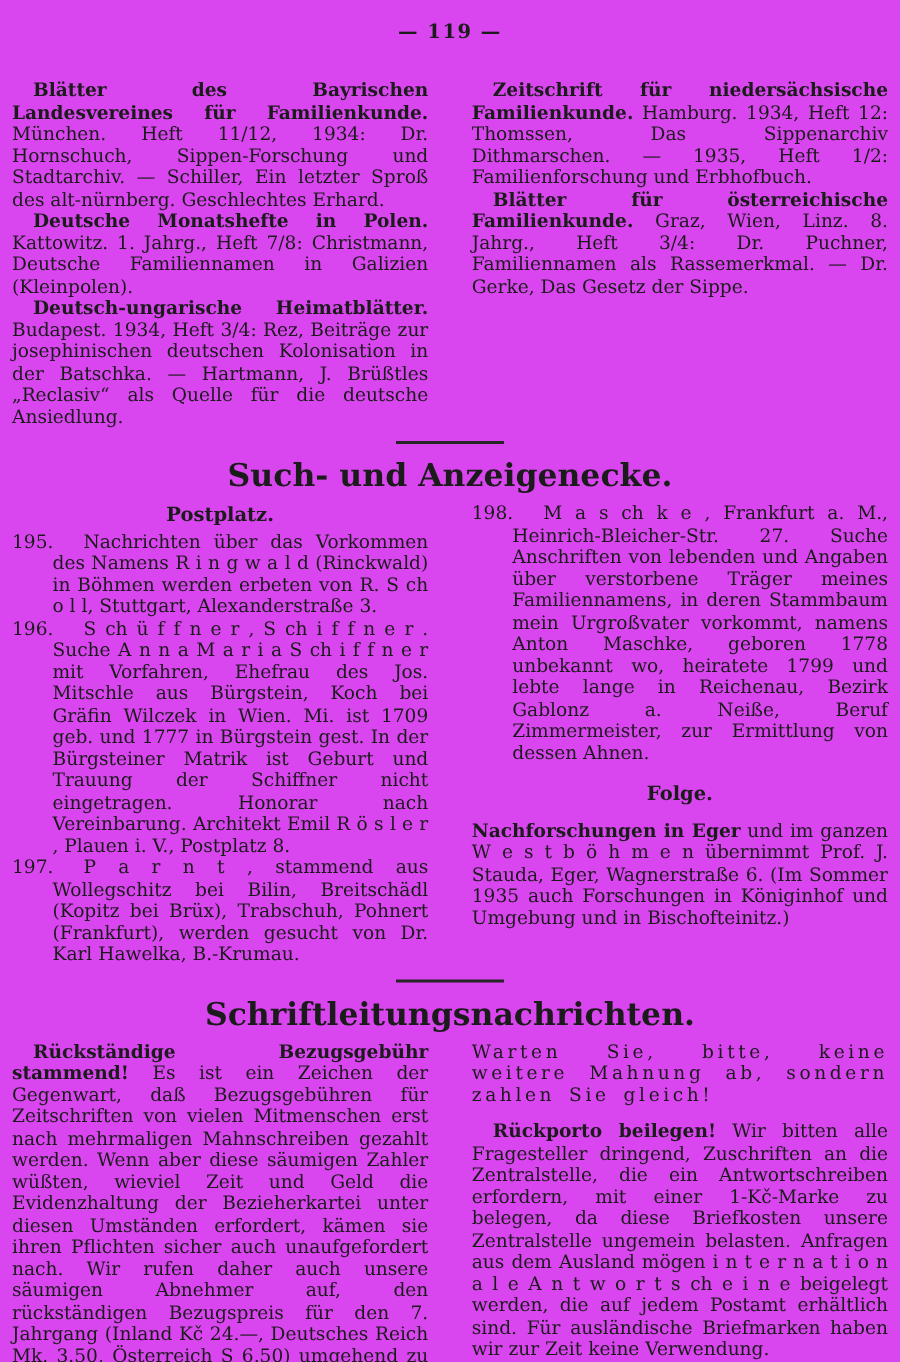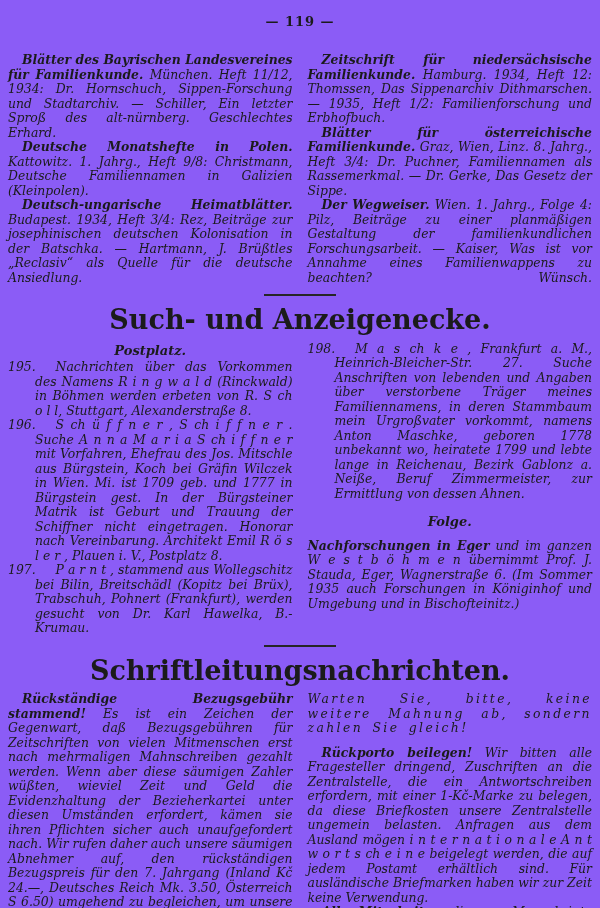--- a/index.html
+++ b/index.html
@@ -1,32 +1,32 @@
 <!DOCTYPE html>
 <html lang="de"><head>
 <meta charset="utf-8">
 <style>
   html,body{margin:0;padding:0;background:#e8e6e0;}
   .page{
     width:600px;height:908px;box-sizing:border-box;
-    margin:0 auto;background:#8b5cf6;color:#1b1b1b;
+    margin:0 auto;background:#d946ef;color:#1b1b1b;
     padding:12px 8px 0 8px;overflow:hidden;
     font-family:"DejaVu Serif","Liberation Serif",serif;
     font-size:12.4px;line-height:1.17;
   }
   .pagenum{text-align:center;font-weight:bold;font-size:13px;margin:2px 0 24px 0;letter-spacing:1px;}
-  .cols{display:flex;gap:15px;font-style:italic;}
+  .cols{display:flex;gap:29px;}
   .col{flex:1 1 0;min-width:0;text-align:justify;}
   .para{margin:0;text-indent:14px;}
   .para.no-indent{text-indent:0;}
   .lead{font-weight:bold;}
   .sig-para{position:relative;}
   .signature{position:absolute;right:0;bottom:0;text-indent:0;}
   .section-title{
-    text-align:center;font-weight:bold;font-size:27px;
+    text-align:center;font-weight:bold;font-size:21px;
     margin:9px 0 7px 0;line-height:1.1;text-indent:0;
   }
   .subhead{text-align:center;font-weight:bold;font-size:13px;margin:1px 0 2px 0;}
   .item{margin:0;padding-left:27px;text-indent:-27px;}
   .item .num{padding-right:20px;}
   .divider{width:72px;height:2px;background:#262626;margin:9px auto 3px auto;}
   .spaced{letter-spacing:2.4px;word-spacing:3px;}
 </style>
 </head>
 <body>
@@ -36,53 +36,48 @@
   <div class="pagenum">— 119 —</div>
 
   <div class="cols">
     <div class="col">
       <p class="para">
         <span class="lead">Blätter des Bayrischen Landesvereines für Familienkunde.</span>
         <span>München. Heft 11/12, 1934: Dr. Hornschuch, Sippen-Forschung und Stadtarchiv. — Schiller, Ein letzter Sproß des alt-nürnberg. Geschlechtes Erhard.</span>
       </p>
       <p class="para">
         <span class="lead">Deutsche Monatshefte in Polen.</span>
-        <span>Kattowitz. 1. Jahrg., Heft 9/8: Christmann, Deutsche Familiennamen in Galizien (Kleinpolen).</span>
+        <span>Kattowitz. 1. Jahrg., Heft 7/8: Christmann, Deutsche Familiennamen in Galizien (Kleinpolen).</span>
       </p>
       <p class="para">
         <span class="lead">Deutsch-ungarische Heimatblätter.</span>
         <span>Budapest. 1934, Heft 3/4: Rez, Beiträge zur josephinischen deutschen Kolonisation in der Batschka. — Hartmann, J. Brüßtles „Reclasiv“ als Quelle für die deutsche Ansiedlung.</span>
       </p>
     </div>
     <div class="col">
       <p class="para">
         <span class="lead">Zeitschrift für niedersächsische Familienkunde.</span>
         <span>Hamburg. 1934, Heft 12: Thomssen, Das Sippenarchiv Dithmarschen. — 1935, Heft 1/2: Familienforschung und Erbhofbuch.</span>
       </p>
       <p class="para">
         <span class="lead">Blätter für österreichische Familienkunde.</span>
         <span>Graz, Wien, Linz. 8. Jahrg., Heft 3/4: Dr. Puchner, Familiennamen als Rassemerkmal. — Dr. Gerke, Das Gesetz der Sippe.</span>
       </p>
-      <p class="para sig-para">
-        <span class="lead">Der Wegweiser.</span>
-        <span>Wien. 1. Jahrg., Folge 4: Pilz, Beiträge zu einer planmäßigen Gestaltung der familienkundlichen Forschungsarbeit. — Kaiser, Was ist vor Annahme eines Familienwappens zu beachten?</span>
-        <span class="signature">Wünsch.</span>
-      </p>
     </div>
   </div>
 
   <div class="divider"></div>
 
   <h2 class="section-title">Such- und Anzeigenecke.</h2>
 
   <div class="cols">
     <div class="col">
       <div class="subhead">Postplatz.</div>
       <div class="item">
-        <span class="num">195.</span><span>Nachrichten über das Vorkommen des Namens R i n g w a l d (Rinckwald) in Böhmen werden erbeten von R. S ch o l l, Stuttgart, Alexanderstraße 8.</span>
+        <span class="num">195.</span><span>Nachrichten über das Vorkommen des Namens R i n g w a l d (Rinckwald) in Böhmen werden erbeten von R. S ch o l l, Stuttgart, Alexanderstraße 3.</span>
       </div>
       <div class="item">
         <span class="num">196.</span><span>S ch ü f f n e r ,  S ch i f f n e r .  Suche A n n a  M a r i a  S ch i f f n e r  mit Vorfahren, Ehefrau des Jos. Mitschle aus Bürgstein, Koch bei Gräfin Wilczek in Wien. Mi. ist 1709 geb. und 1777 in Bürgstein gest. In der Bürgsteiner Matrik ist Geburt und Trauung der Schiffner nicht eingetragen. Honorar nach Vereinbarung. Architekt Emil R ö s l e r , Plauen i. V., Postplatz 8.</span>
       </div>
       <div class="item">
         <span class="num">197.</span><span>P a r n t ,  stammend aus Wollegschitz bei Bilin, Breitschädl (Kopitz bei Brüx), Trabschuh, Pohnert (Frankfurt), werden gesucht von Dr. Karl Hawelka, B.-Krumau.</span>
       </div>
     </div>
     <div class="col">
       <div class="item">

